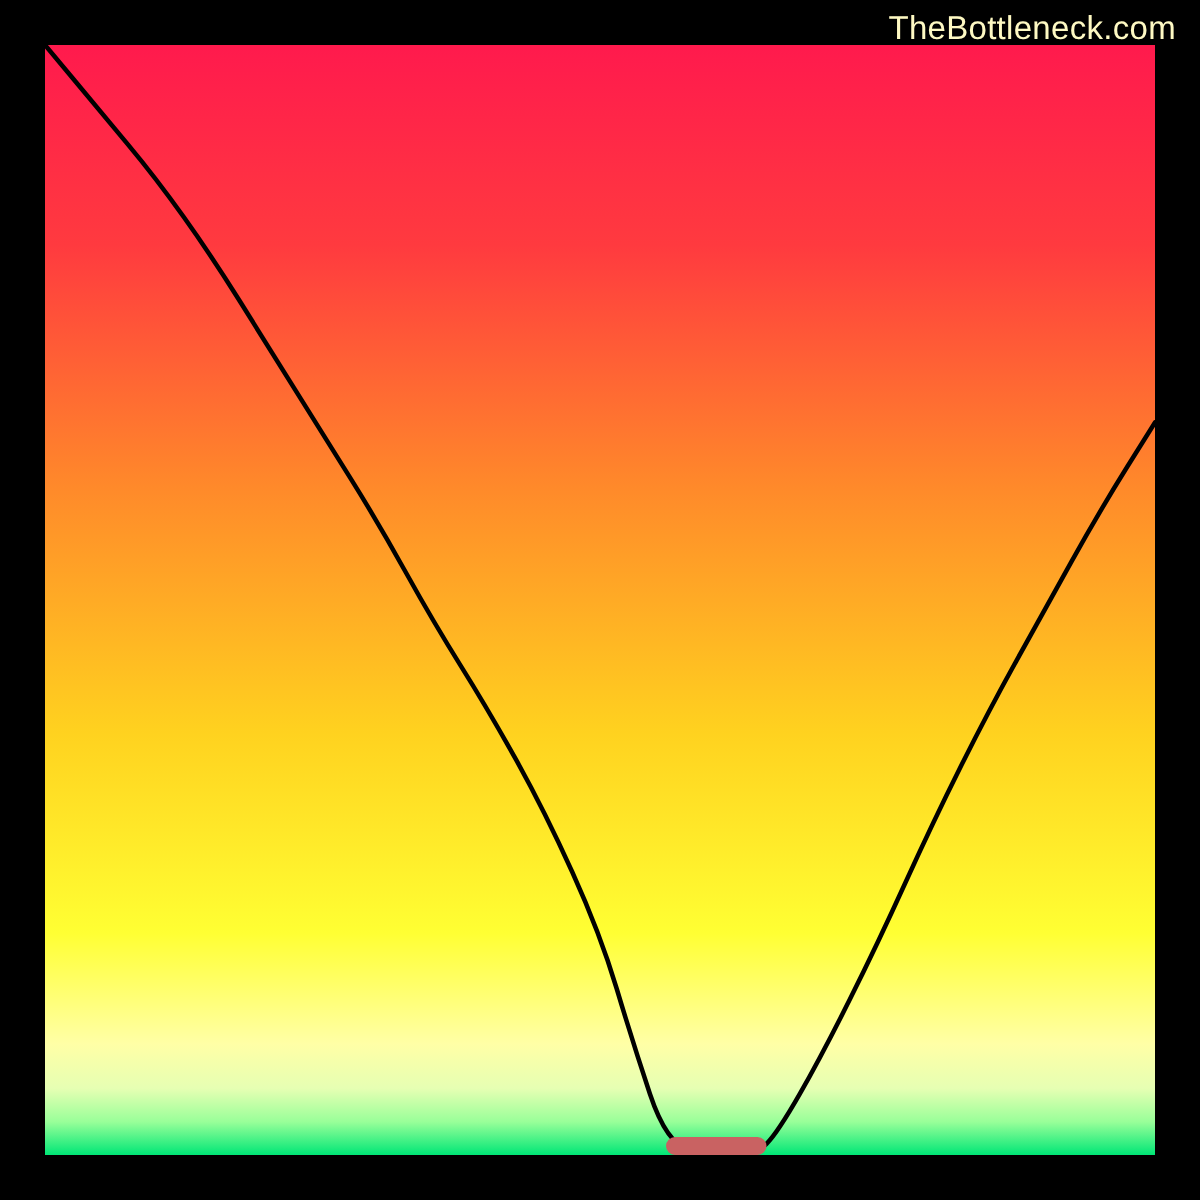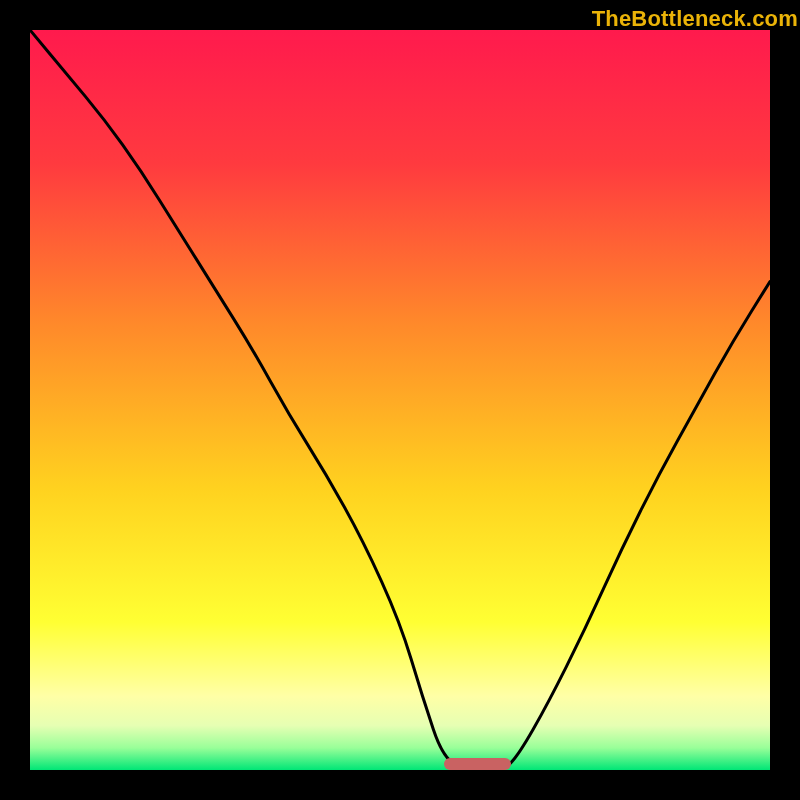--- a/index.html
+++ b/index.html
@@ -48,25 +48,25 @@
   }
   .marker {
     position: absolute;
     height: 12px;
     border-radius: 6px;
     background: #c96262;
   }
   .watermark {
     position: absolute;
     top: 6px;
-    right: 2px;
+    right: 16px;
     font-family: Arial, Helvetica, sans-serif;
     font-size: 22px;
-    font-weight: 700;
-    color: #eab308;
+    font-weight: 400;
+    color: #fef9c3;
     letter-spacing: 0.2px;
   }
 </style>
 </head>
 <body>
 
 <div class="frame">
 
   <div class="watermark">TheBottleneck.com</div>
 

